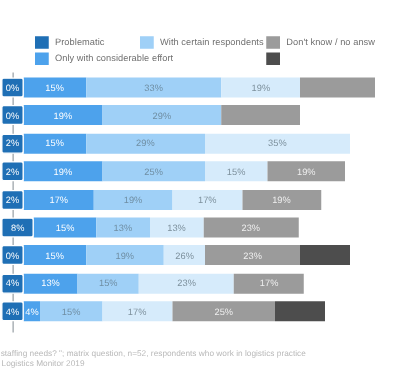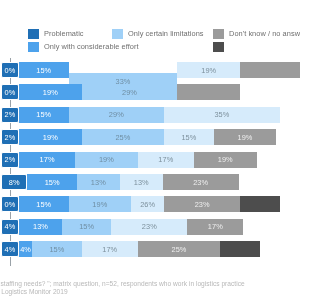--- a/index.html
+++ b/index.html
@@ -70,21 +70,21 @@
 <div id="stage">
 
   <div id="legend">
     <div class="legend-row r0">
       <div class="legend-item c0">
         <span class="swatch" style="background:#1f6fb5"></span>
         <span class="ltext">Problematic</span>
       </div>
       <div class="legend-item c1">
         <span class="swatch" style="background:#9fd0f7"></span>
-        <span class="ltext">Only certain limitations</span>
+        <span class="ltext">With certain respondents</span>
       </div>
       <div class="legend-item c2">
         <span class="swatch" style="background:#9b9b9b"></span>
         <span class="ltext">Don't know / no answer</span>
       </div>
     </div>
     <div class="legend-row r1">
       <div class="legend-item c0">
         <span class="swatch" style="background:#4da2ec"></span>
         <span class="ltext">Only with considerable effort</span>
@@ -94,21 +94,21 @@
       </div>
     </div>
   </div>
 
   <div id="plot">
     <div id="axis-line"></div>
     <div id="bars">
         <div class="bar-row" style="top: 4px;">
           <div class="seg zerotag" style="width: 18px;">0%</div>
           <div class="seg s1" style="width: 49.5px;">15%</div>
-          <div class="seg s2" style="width: 108.9px; margin-top: 11px;">33%</div>
+          <div class="seg s2" style="width: 108.9px;">33%</div>
           <div class="seg s3" style="width: 62.7px;">19%</div>
           <div class="seg s4" style="width: 62.7px;"></div>
         </div>
         <div class="bar-row" style="top: 26.4px;">
           <div class="seg zerotag" style="width: 18px;">0%</div>
           <div class="seg s1" style="width: 62.7px;">19%</div>
           <div class="seg s2" style="width: 95.7px;">29%</div>
           <div class="seg s4" style="width: 62.7px;"></div>
         </div>
         <div class="bar-row" style="top: 48.8px;">

